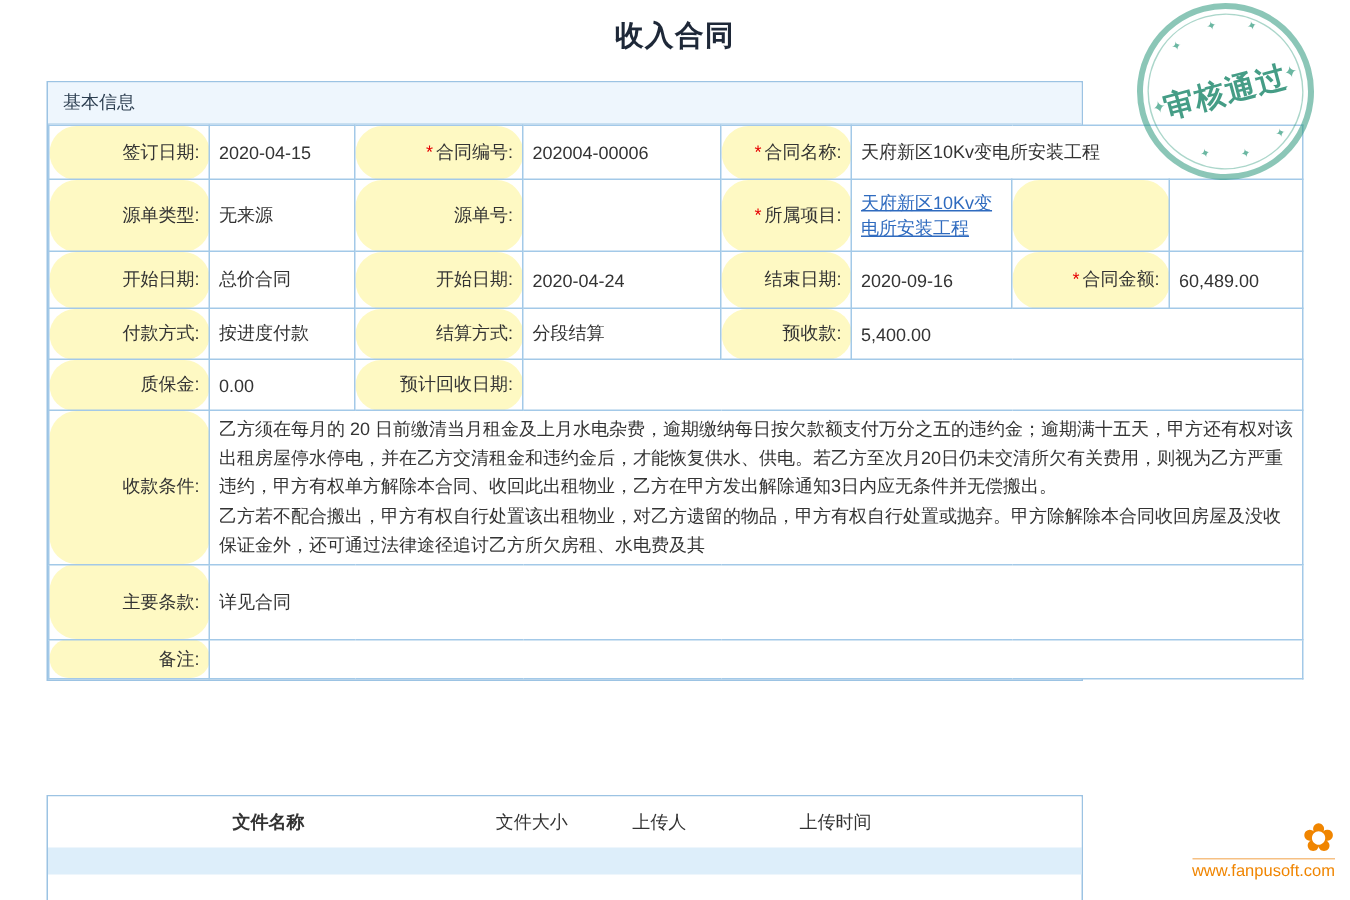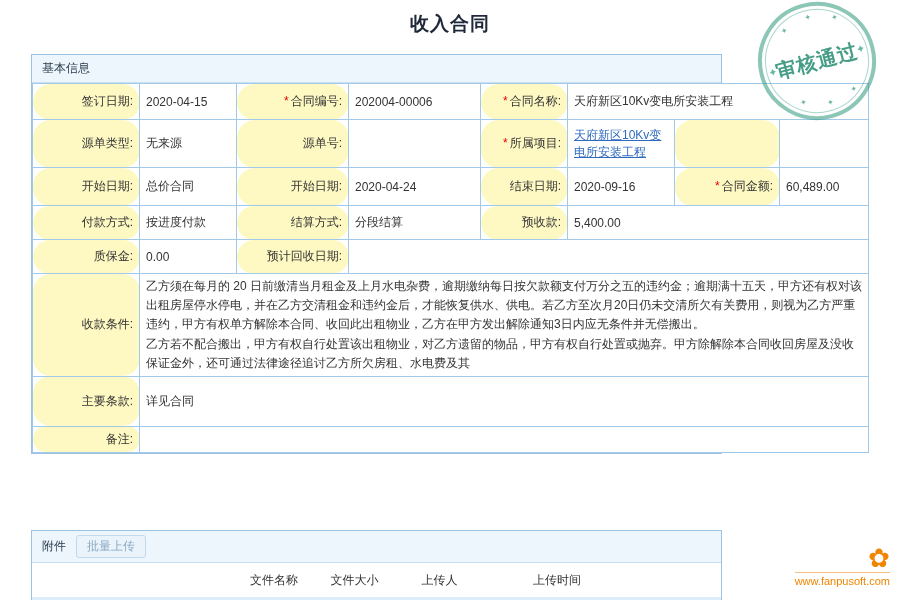--- a/index.html
+++ b/index.html
@@ -44,21 +44,21 @@
   }
   .btn {
     font-size:12px; color:#8aa9c4; background:#eaf3fa;
     border:1px solid #c2d9ec; border-radius:3px; padding:2px 10px; cursor:pointer;
   }
   .file-table { width:100%; border-collapse:collapse; table-layout:fixed; }
   .file-table th {
     font-size:12px; color:#333; font-weight:normal;
     padding:9px 4px 8px; background:#fff;
   }
-  .file-table th.first { text-align:right; padding-left:28px; }
+  .file-table th.first { text-align:center; padding-left:28px;font-weight:bold; }
   .file-row-empty td { background:#ddeefa; height:16px; }
 
   .brand { position:absolute; right:10px; top:545px; z-index:40; text-align:right; }
   .brand-top { display:flex; align-items:center; justify-content:flex-end; gap:3px; }
   .brand-icon { color:#f08500; font-size:26px; line-height:1; }
   .brand-name { font-size:21px; font-weight:bold; color:#66727e; }
   .brand-url { font-size:11px; color:#f08500; margin-top:1px; border-top:1px solid #f6c083; padding-top:2px; }
 
   .stamp {
     position:absolute; top:2px; right:24px; width:118px; height:118px;
@@ -168,24 +168,20 @@
     </tr>
     <tr class="h26">
       <td class="lbl"><span>备注:</span></td>
       <td class="val" colspan="7"></td>
     </tr>
   </tbody>
     </table>
 </div>
 
 <div class="panel" id="attach-panel">
-  <div class="attach-bar">
-    <span>附件</span>
-    <button class="btn">批量上传</button>
-  </div>
   <table class="file-table">
     <colgroup>
       <col style="width:270px">
         <col style="width:105px">
         <col style="width:65px">
         <col style="width:170px">
         <col>
     </colgroup>
     <tbody>
         <tr>

